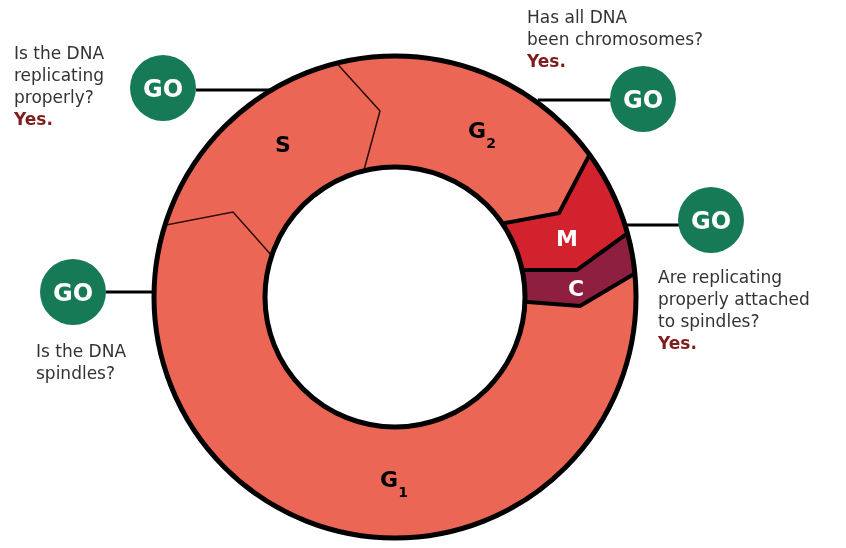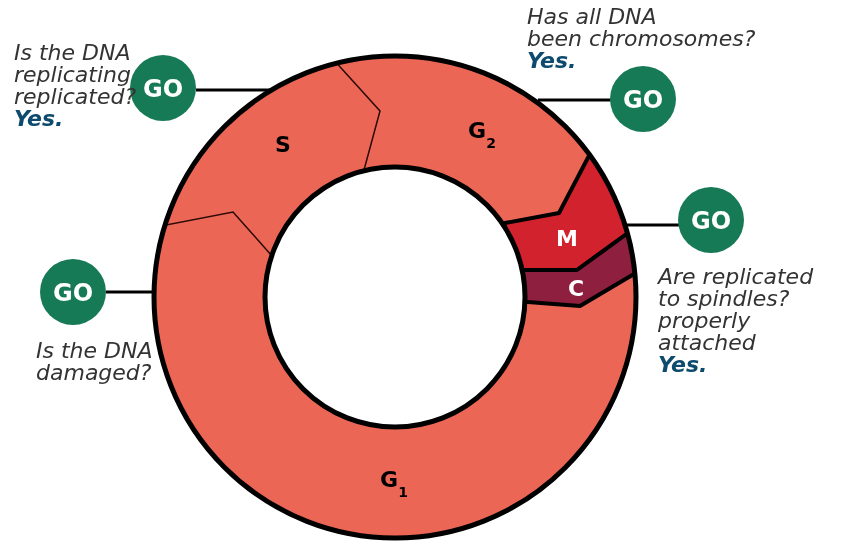--- a/index.html
+++ b/index.html
@@ -1,19 +1,19 @@
 <!DOCTYPE html>
 <html><head>
 <meta charset="utf-8">
 <style>
   html, body { margin:0; padding:0; background:#ffffff; }
   body { width:846px; height:548px; position:relative; overflow:hidden; font-family:"Liberation Sans", sans-serif; }
   #diagram { position:absolute; left:0; top:0; }
-  .q { position:absolute; font-family:"DejaVu Sans", sans-serif; font-size:22px; line-height:22px; color:#333333;font-style:italic; }
-  .q .ans { font-weight:bold; color:#0c4a6e; display:block; }
+  .q { position:absolute; font-family:"DejaVu Sans", sans-serif; font-size:17px; line-height:22px; color:#333333; }
+  .q .ans { font-weight:bold; color:#7f1d1d; display:block; }
   .q .line { display:block; }
   .phase-label { font-family:"DejaVu Sans", sans-serif; font-weight:bold; }
   .go-text { font-family:"DejaVu Sans", sans-serif; font-weight:bold; }
 </style>
 </head>
 <body>
 
 <svg id="diagram" width="846" height="548" viewBox="0 0 846 548">
   <defs>
     <clipPath id="ringClip">
@@ -62,33 +62,33 @@
   </g>
   <g>
     <circle cx="73" cy="292" r="33" fill="#177a57"></circle>
     <text class="go-text" x="73" y="301" font-size="24" text-anchor="middle" fill="#fff">GO</text>
   </g>
 </svg>
 
 <div class="q" style="left:14px; top:42px;">
   <span class="line">Is the DNA</span>
   <span class="line">replicating</span>
-  <span class="line">replicated?</span>
+  <span class="line">properly?</span>
   <span class="ans">Yes.</span>
 </div>
 
 <div class="q" style="left:527px; top:6px;">
   <span class="line">Has all DNA</span>
   <span class="line">been chromosomes?</span>
   <span class="ans">Yes.</span>
 </div>
 
 <div class="q" style="left:658px; top:266px;">
-  <span class="line">Are replicated</span>
+  <span class="line">Are replicating</span>
+  <span class="line">properly attached</span>
   <span class="line">to spindles?</span>
-  <span class="line">properly attached</span>
   <span class="ans">Yes.</span>
 </div>
 
 <div class="q" style="left:36px; top:340px;">
   <span class="line">Is the DNA</span>
-  <span class="line">damaged?</span>
+  <span class="line">spindles?</span>
 </div>
 
 </body></html>

